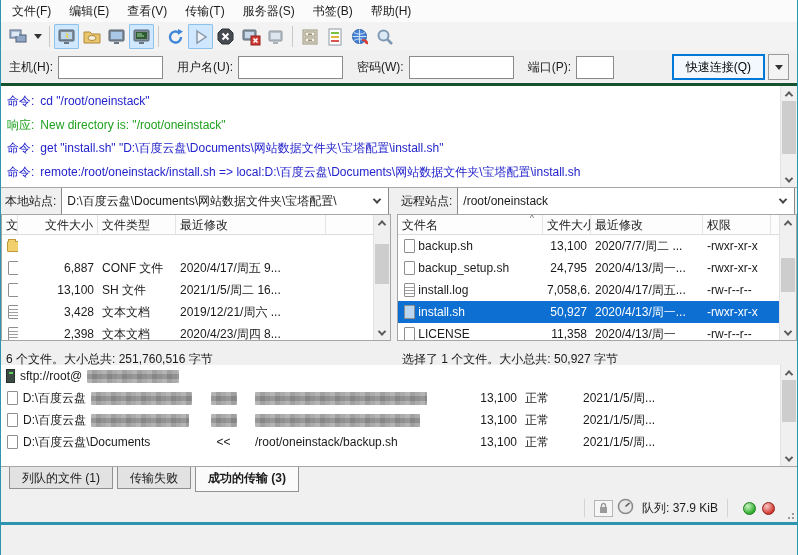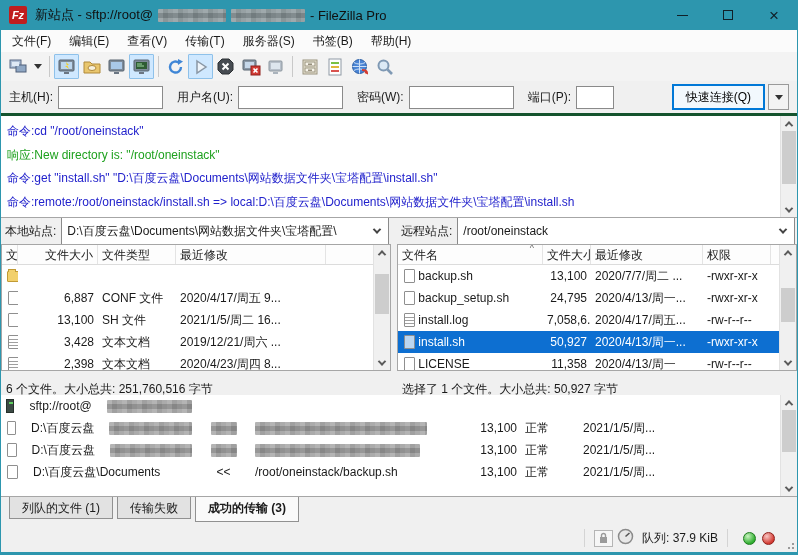--- a/index.html
+++ b/index.html
@@ -48,21 +48,21 @@
   .quickconnect { height: 35px; background: #f0f0f0; display: flex; align-items: center; padding: 0 8px; flex: 0 0 auto; border-bottom: 3px solid #14532d; }
   .qc-label { margin-right: 5px; white-space: nowrap; }
   .qc-input { height: 23px; border: 1px solid #8a8a8a; background: #fff; width: 105px; margin-right: 14px; font: inherit; padding: 0 4px; }
   .qc-input.port { width: 38px; margin-right: 10px; }
   .qc-btn { margin-left: auto; height: 26px; padding: 0 12px; background: #f2f8fd; border: 2px solid var(--accent); font: inherit; white-space: nowrap; }
   .qc-drop { width: 21px; height: 26px; margin-left: 3px; background: #f3f3f3; border: 1px solid #9a9a9a; display: flex; align-items: center; justify-content: center; }
 
   
   .log { height: 102px; background: #fff; border-bottom: 1px solid #a6a6a6; position: relative; padding: 4px 24px 0 6px; overflow: hidden; flex: 0 0 auto;}
   .log-line { line-height: 23.5px; white-space: nowrap; }
-  .log-line .lbl { }
+  .log-line .lbl { margin-right: 6px; }
   .log-line.command, .log-line.command .lbl { color: var(--cmd); }
   .log-line.response, .log-line.response .lbl { color: var(--resp); }
 
   
   .sb { position: absolute; right: 0; top: 0; bottom: 0; width: 17px; background: #f0f0f0; display: flex; flex-direction: column; border-left:1px solid #e2e2e2;}
   .sb-btn { height: 15px; flex: 0 0 auto; display: flex; align-items: center; justify-content: center; }
   .sb-track { flex: 1; position: relative; }
   .sb-thumb { position: absolute; left: 1px; right: 1px; background: #cdcdcd; }
   .chev { width: 6px; height: 6px; border-right: 2px solid #5a5a5a; border-bottom: 2px solid #5a5a5a; display: block; }
   .chev.up { transform: rotate(-135deg) translate(-1px,-1px); }
@@ -101,21 +101,21 @@
   .icn-file.blue { background:#bcd6f0; }
   .icn-server { width: 9px; height: 14px; background: #3c4a44; border: 1px solid #26302b; margin-left: 1px; position: relative; }
   .icn-server:before { content:""; position:absolute; top:2px; left:2px; width:4px; height:2px; background:#5fcf5f; }
 
   
   .queue { height: 102px; background: #fff; border-bottom: 1px solid #a6a6a6; position: relative; overflow: hidden; flex: 0 0 auto; }
   .qgrid { display: grid; grid-template-columns: 195px 55px 210px 60px 58px 112px 1fr; }
   .qhdr { height: 20px; background: #fdfdfd; border-bottom: 1px solid #dcdcdc; }
   .qhdr .hcell.timehl { background: var(--timehl); }
   .qrow { height: 22px; align-items: center; }
-  .qrow .fcell { display: flex; align-items: center; gap: 15px; }
+  .qrow .fcell { display: flex; align-items: center; gap: 5px; }
   .qrow .fcell.plain { display: block; }
   .qrow .fcell.c { justify-content: center; }
   .qrow .fcell.r { display: block; text-align: right; }
 
   
   .tabsbar { height: 27px; background: #f0f0f0; display: flex; align-items: flex-start; padding-left: 8px; flex: 0 0 auto; }
   .tab { height: 22px; padding: 3px 12px 0 12px; background: #e2e2e2; border: 1px solid #919191; border-top: none; margin-right: 4px; white-space: nowrap; }
   .tab.active { background: #fafafa; font-weight: bold; height: 25px; }
 
   
@@ -128,38 +128,20 @@
   .grip { position: absolute; right: 2px; bottom: 2px; width: 10px; height: 10px;
     background-image: radial-gradient(circle, #9a9a9a 1px, transparent 1.2px);
     background-size: 4px 4px; background-position: bottom right; clip-path: polygon(100% 0, 100% 100%, 0 100%); }
   .queue-label { white-space: nowrap; }
 </style>
 </head>
 <body>
 
 <div class="window">
 
-  <div class="titlebar">
-    <span class="fz-logo">Fz</span>
-    <span class="title-text">
-      <span>新站点 - sftp://root@</span>
-      <span class="redacted" style="width:68px"></span>
-      <span class="redacted" style="width:74px"></span>
-      <span>- FileZilla Pro</span>
-    </span>
-    <span class="win-controls">
-      <span class="win-btn">
-          <i class="glyph-min"></i>
-        </span>
-      <span class="win-btn">
-          <i class="glyph-max"></i>
-        </span>
-      <span class="win-btn glyph-close">×</span>
-    </span>
-  </div>
 
   <div class="menubar">
     <span class="menu-item">文件(F)</span>
     <span class="menu-item">编辑(E)</span>
     <span class="menu-item">查看(V)</span>
     <span class="menu-item">传输(T)</span>
     <span class="menu-item">服务器(S)</span>
     <span class="menu-item">书签(B)</span>
     <span class="menu-item">帮助(H)</span>
   </div>

